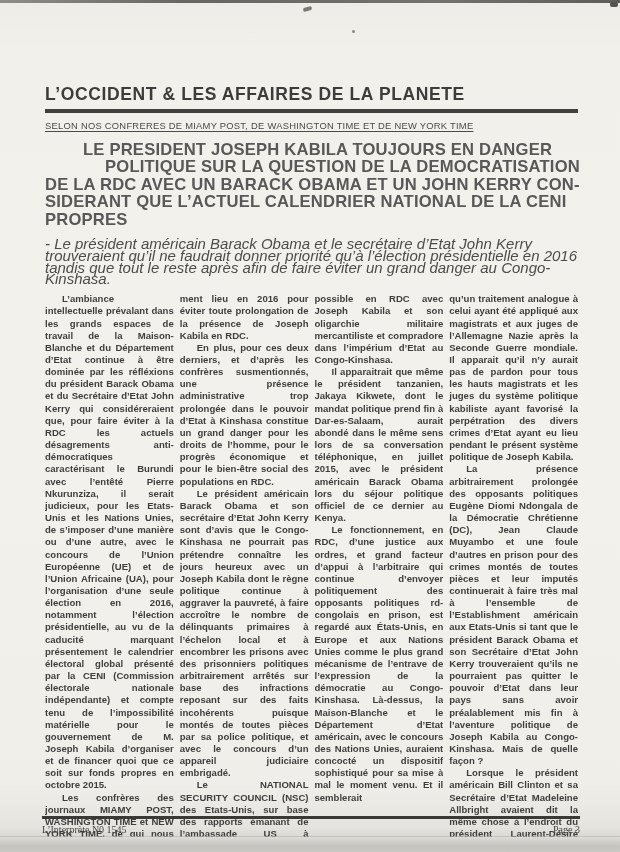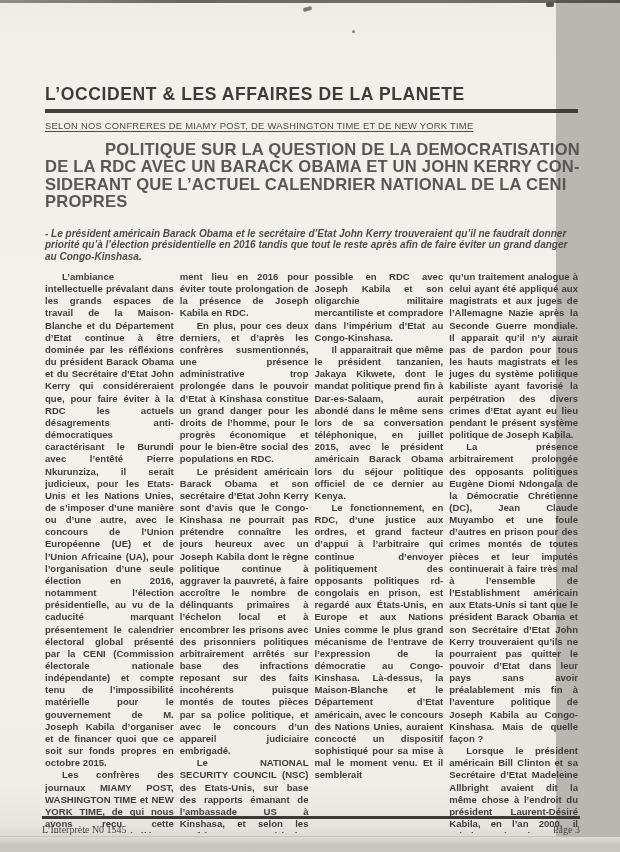--- a/index.html
+++ b/index.html
@@ -2,21 +2,21 @@
 <html><head>
 <meta charset="utf-8">
 <style>
   html,body{margin:0;padding:0;}
   body{
     width:620px;height:852px;overflow:hidden;
     font-family:"Liberation Sans", sans-serif;
     background:#b9b7b2;
   }
   .scan{
-    position:relative;width:556px;height:852px;
+    position:relative;width:620px;height:852px;
     background:linear-gradient(180deg,#edece7 0%,#f1f0eb 6%,#f2f1ec 55%,#efeee9 92%,#e6e4df 97%,#cbc9c4 100%);
     color:#3f3f3f;
   }
   .scan-top-edge{
     position:absolute;top:0;left:0;width:620px;height:3px;
     background:linear-gradient(90deg,#6f6d68,#3a3936 30%,#4a4945 70%,#2e2d2a);
     opacity:.75;
   }
   .speck{position:absolute;background:#8a877f;border-radius:50%;}
   .speck.s1{top:7px;left:303px;width:9px;height:4px;border-radius:3px;transform:rotate(-15deg);background:#7d7a72;}
@@ -29,21 +29,21 @@
   .title-rule{height:4px;background:#33322f;margin-top:4px;opacity:.92;}
   .kicker{
     margin-top:7px;font-size:9.4px;font-weight:normal;letter-spacing:.25px;color:#4a4a4a;
     text-decoration:underline;text-underline-offset:2px;display:inline-block;
   }
   .headline{margin-top:8px;font-weight:bold;color:#585858;font-size:16.6px;line-height:17.4px;letter-spacing:.2px;}
   .headline .hl{white-space:nowrap;}
   .headline .ind1{padding-left:38px;}
   .headline .ind2{padding-left:60px;}
   .lede{
-    margin-top:17px;font-style:italic;font-weight:bold;font-size:10px;line-height:11.8px;color:#4c4c4c;
+    margin-top:10px;font-style:italic;font-weight:normal;font-size:15px;line-height:11.8px;color:#4c4c4c;
   }
   .cols{
     margin-top:8px;display:flex;gap:6px;height:562px;overflow:hidden;
   }
   .col{
     flex:1 1 0;font-size:9.55px;line-height:12.15px;text-align:justify;color:#3e3e3e;
     overflow:hidden;
   }
   .col p{margin:0;text-indent:17px;word-spacing:.2px;font-weight:bold;}
   .col p.cont{text-indent:0;}
@@ -71,20 +71,21 @@
   <div class="speck s3"></div>
 
   <div class="content">
     <div class="section-title">L’OCCIDENT &amp; LES AFFAIRES DE LA PLANETE</div>
     <div class="title-rule"></div>
     <div>
       <span class="kicker">SELON NOS CONFRERES DE MIAMY POST, DE WASHINGTON TIME ET DE NEW YORK TIME</span>
     </div>
 
     <div class="headline">
+      <div class="hl ind1">LE PRESIDENT JOSEPH KABILA TOUJOURS EN DANGER</div>
       <div class="hl ind2">POLITIQUE SUR LA QUESTION DE LA DEMOCRATISATION</div>
       <div class="hl">DE LA RDC AVEC UN BARACK OBAMA ET UN JOHN KERRY CON-</div>
       <div class="hl">SIDERANT QUE L’ACTUEL CALENDRIER NATIONAL DE LA CENI</div>
       <div class="hl">PROPRES</div>
     </div>
 
     <div class="lede">- Le président américain Barack Obama et le secrétaire d’Etat John Kerry trouveraient qu’il ne faudrait donner priorité qu’à l’élection présidentielle en 2016 tandis que tout le reste après afin de faire éviter un grand danger au Congo-Kinshasa.</div>
 
     <div class="cols">
       <div class="col">

